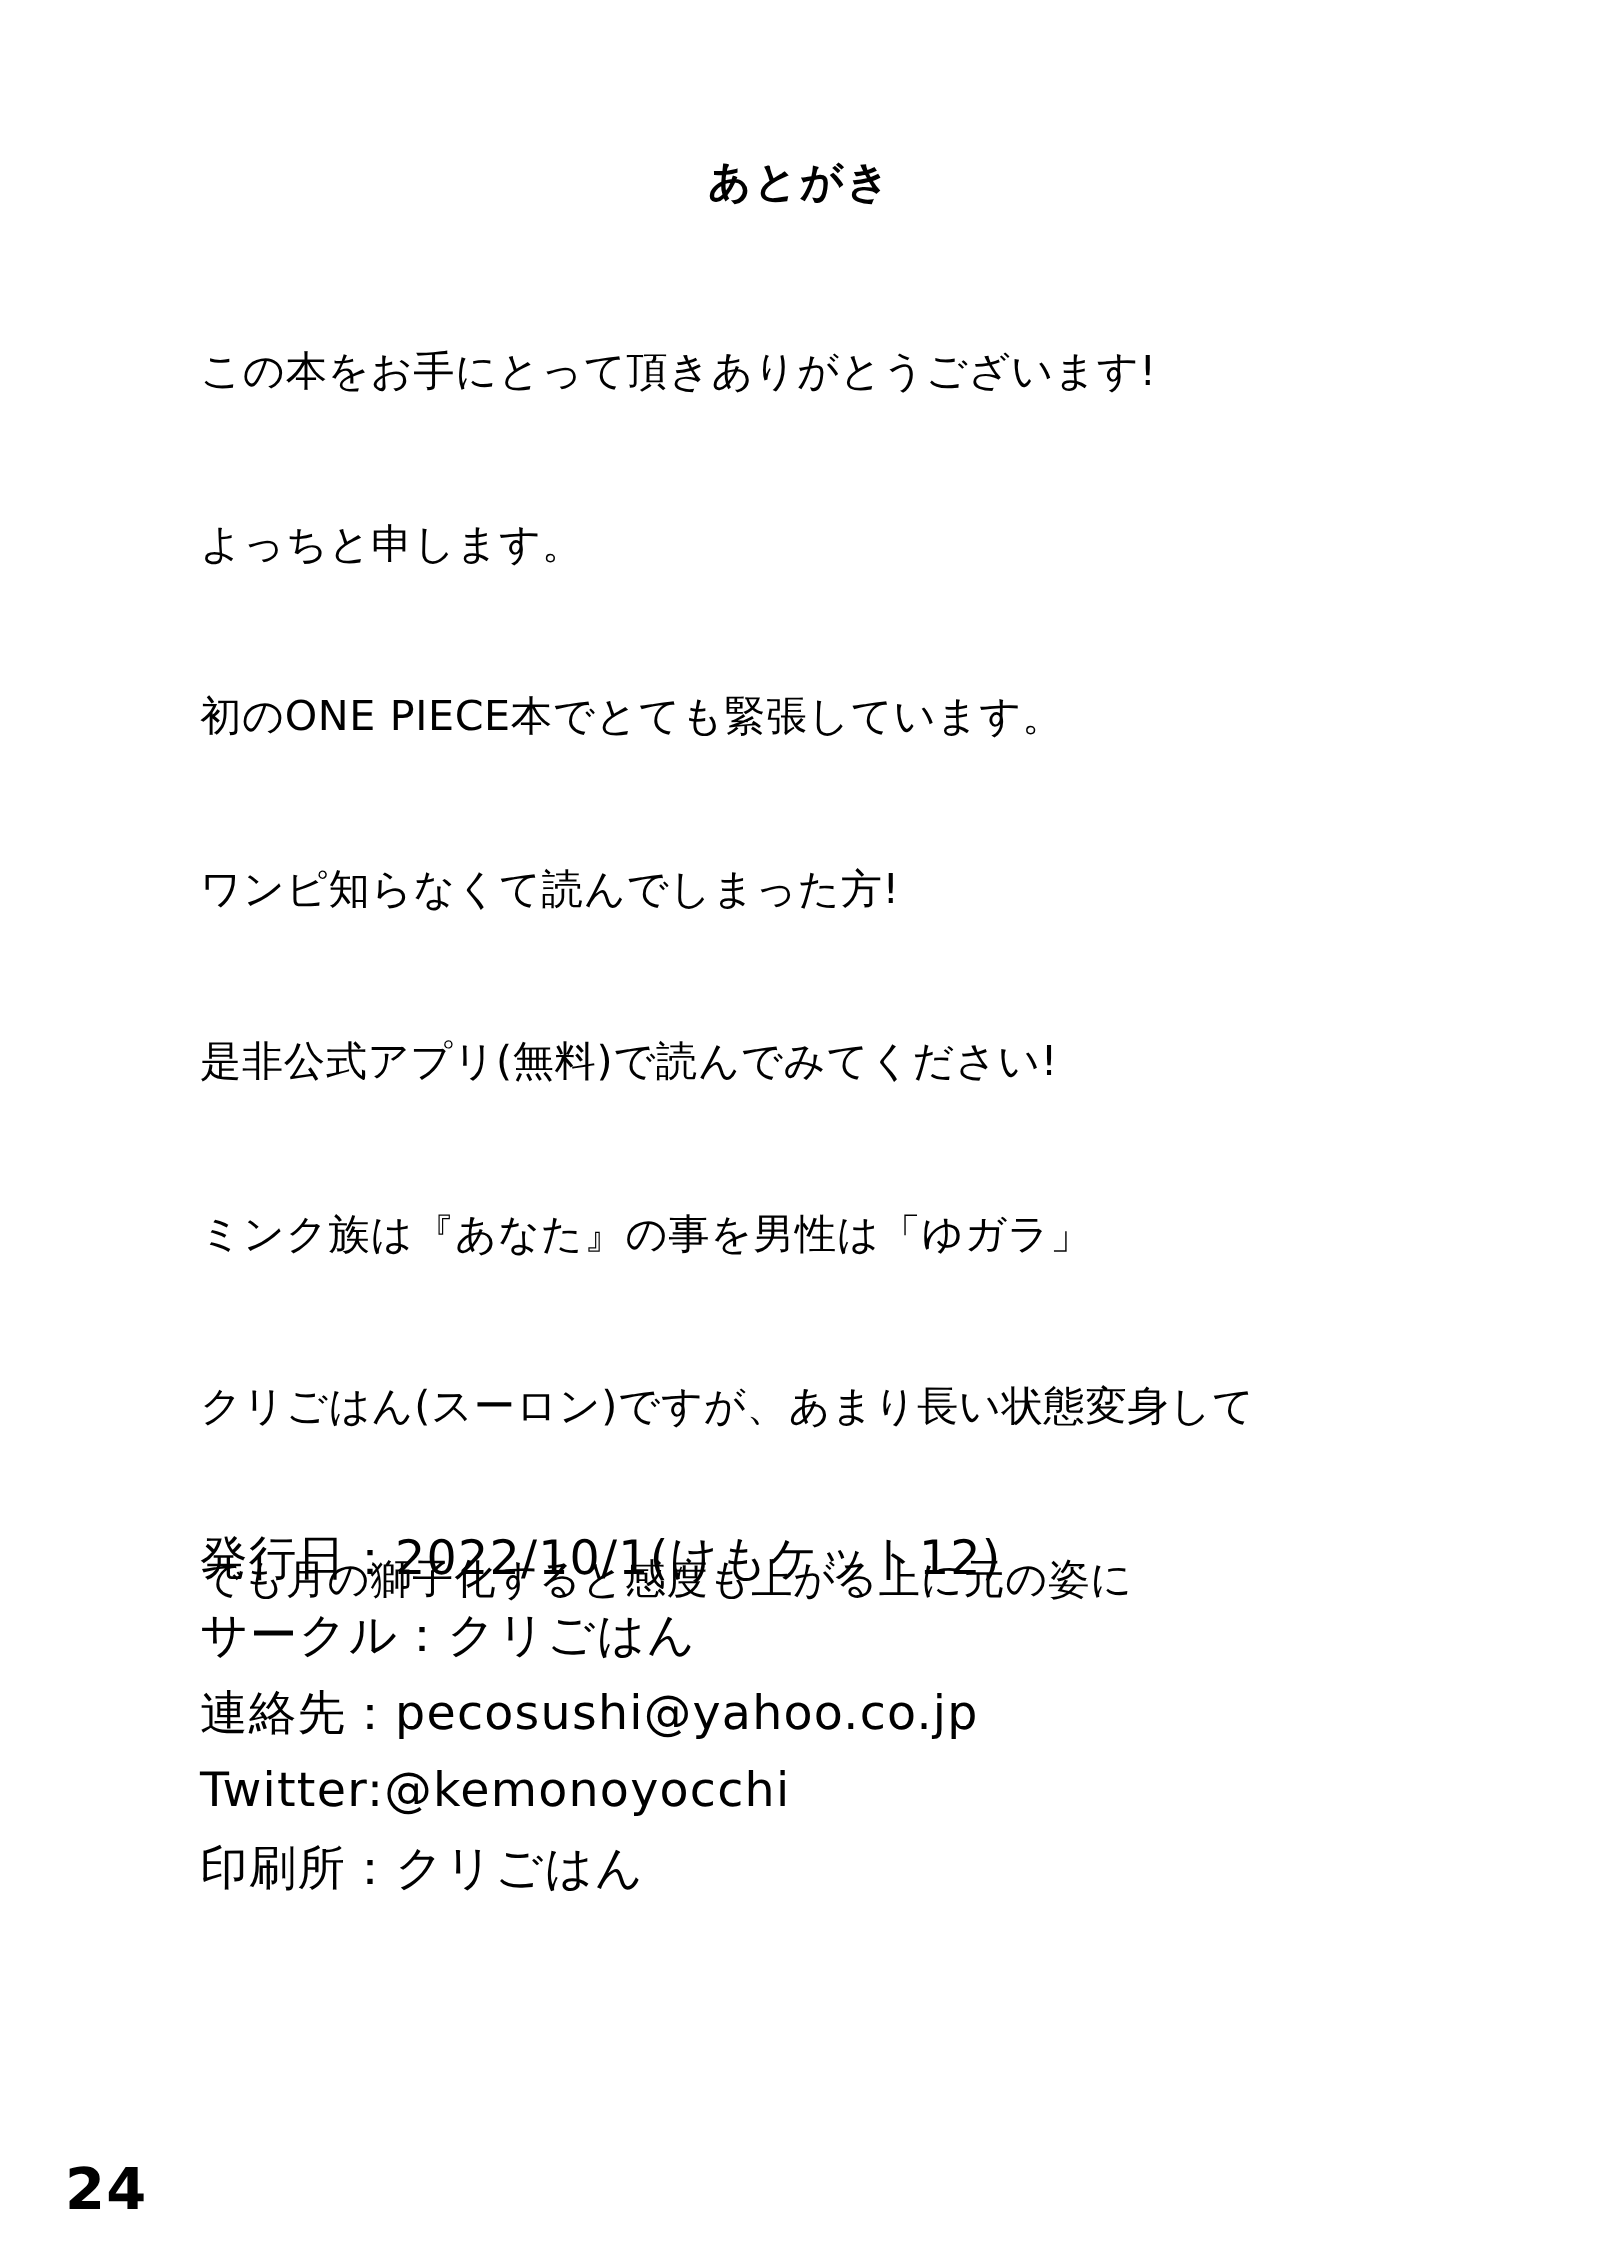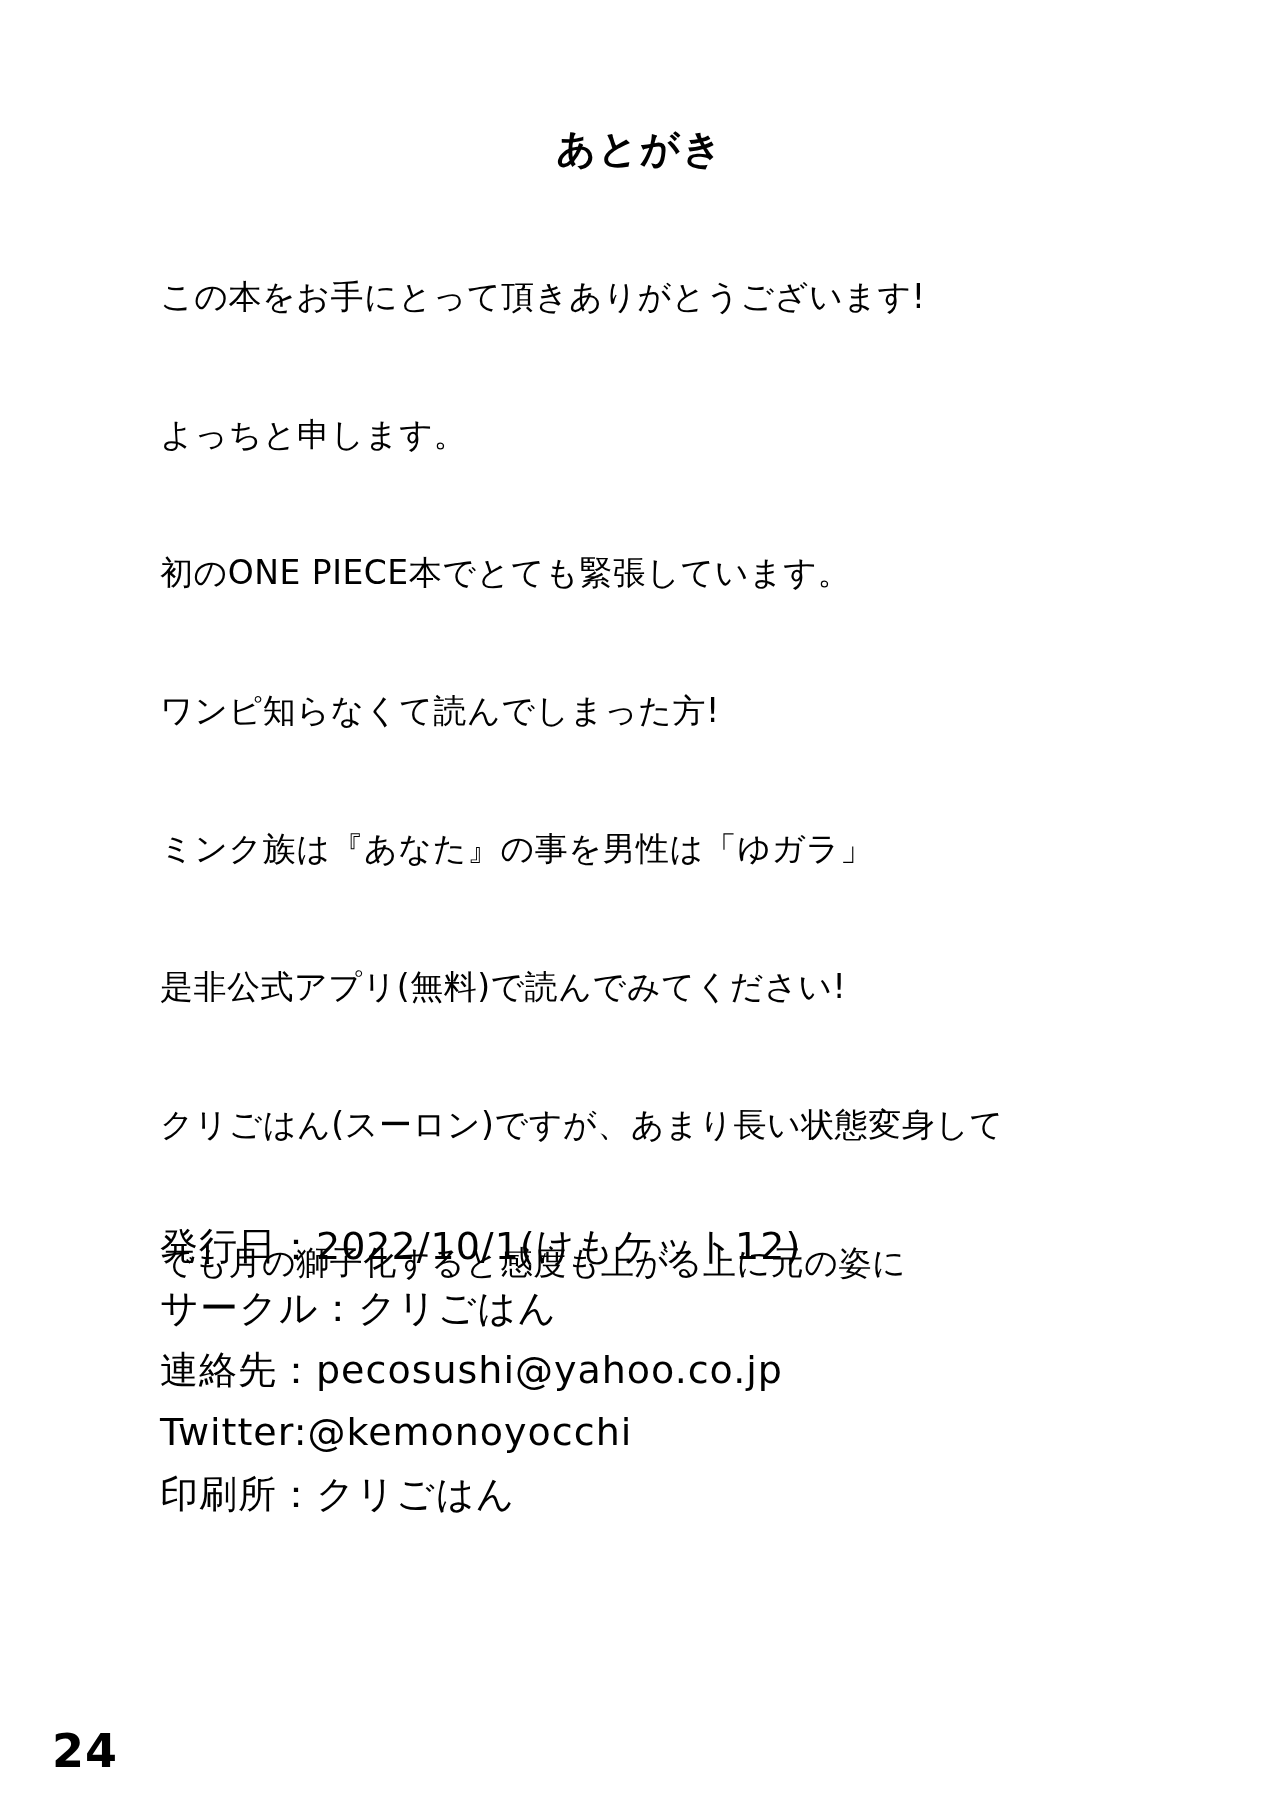--- a/index.html
+++ b/index.html
@@ -18,21 +18,21 @@
   .page {
     position: absolute;
     inset: 0;
   }
   .afterword-title {
     position: absolute;
     top: 128px;
     left: 0;
     width: 1280px;
     text-align: center;
-    font-size: 39px;
+    font-size: 34px;
     font-weight: bold;
     letter-spacing: 2px;
     line-height: 1.1;
   }
   .afterword-body {
     position: absolute;
     top: 182px;
     left: 160px;
     width: 1000px;
     font-size: 33px;
@@ -77,22 +77,22 @@
 
 <div class="page">
 
   <div class="afterword-title">あとがき</div>
 
   <div class="afterword-body">
     <span class="line">この本をお手にとって頂きありがとうございます!</span>
     <span class="line">よっちと申します。</span>
     <span class="line">初のONE PIECE本でとても緊張しています。</span>
     <span class="line">ワンピ知らなくて読んでしまった方!</span>
+    <span class="line">是非公式アプリ(無料)で読んでみてください!</span>
     <span class="line">ミンク族は『あなた』の事を男性は「ゆガラ」</span>
-    <span class="line">是非公式アプリ(無料)で読んでみてください!</span>
     <span class="line">クリごはん(スーロン)ですが、あまり長い状態変身して</span>
     <span class="line">でも月の獅子化すると感度も上がる上に元の姿に</span>
     
     
     
     
     
   </div>
 
   <div class="colophon">

